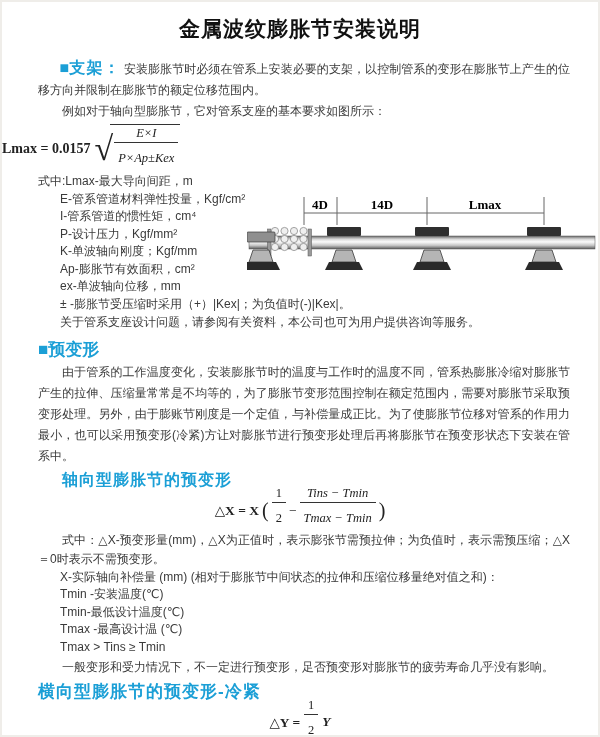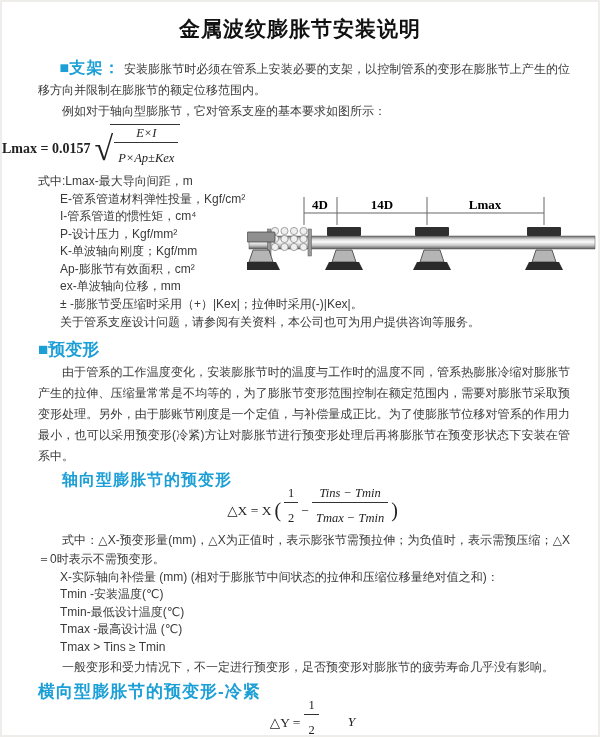--- a/index.html
+++ b/index.html
@@ -33,21 +33,21 @@
   .frac .bot { display:block; padding:8px 4px; }
   .ital { font-style:italic; }
   .deflist { margin:2px 28px 0 36px; font-size:12px; line-height:17.5px; }
   .deflist .def-item { white-space:nowrap; }
   .deflist .indent { padding-left:22px; }
   .closing { margin-top:1px; }
   .h-section { margin:6px 28px 0 36px; font-size:17px; font-weight:bold; line-height:24px; }
   .h-sub { margin:2px 0 0 60px; font-size:16px; font-weight:600; line-height:22px; letter-spacing:1px; }
   .h-sub2 { margin:2px 0 0 36px; font-size:17px; font-weight:600; line-height:23px; letter-spacing:1px; }
   .formula2 { height:40px; display:flex; align-items:center; justify-content:center; gap:3px; font-size:13.5px; }
-  .f-bold { font-weight:normal;margin-left:25px; }
+  .f-bold { font-weight:bold; }
   .paren { font-size:20px; font-weight:400; }
   .formula3 { height:38px; display:flex; align-items:center; justify-content:center; gap:4px; font-size:13.5px; }
   .axdefs { margin:0 28px 0 36px; font-size:12px; line-height:17.5px; }
   .axdefs .def-item { padding-left:22px; white-space:nowrap; }
   .note-line { margin-top:1px; }
   .diagram { position:absolute; left:245px; top:192px; width:350px; height:100px; }
 </style>
 </head>
 <body>
 
@@ -73,21 +73,21 @@
   </div>
 
   <div class="deflist">
     <div class="def-item">式中:Lmax-最大导向间距，m</div>
     <div class="def-item indent">E-管系管道材料弹性投量，Kgf/cm²</div>
     <div class="def-item indent">I-管系管道的惯性矩，cm⁴</div>
     <div class="def-item indent">P-设计压力，Kgf/mm²</div>
     <div class="def-item indent">K-单波轴向刚度；Kgf/mm</div>
     <div class="def-item indent">Ap-膨胀节有效面积，cm²</div>
     <div class="def-item indent">ex-单波轴向位移，mm</div>
-    <div class="def-item indent">± -膨胀节受压缩时采用（+）|Kex|；拉伸时采用(-)|Kex|。</div>
+    <div class="def-item indent">± -膨胀节受压缩时采用（+）|Kex|；为负值时(-)|Kex|。</div>
     <div class="def-item indent closing">关于管系支座设计问题，请参阅有关资料，本公司也可为用户提供咨询等服务。</div>
   </div>
 
   <svg class="diagram" viewBox="0 0 350 100">
     <defs>
       <linearGradient id="pg" x1="0" y1="0" x2="0" y2="1">
         <stop offset="0%" stop-color="#6a6a6a"></stop>
         <stop offset="25%" stop-color="#d9d9d9"></stop>
         <stop offset="45%" stop-color="#fbfbfb"></stop>
         <stop offset="72%" stop-color="#c7c7c7"></stop>

